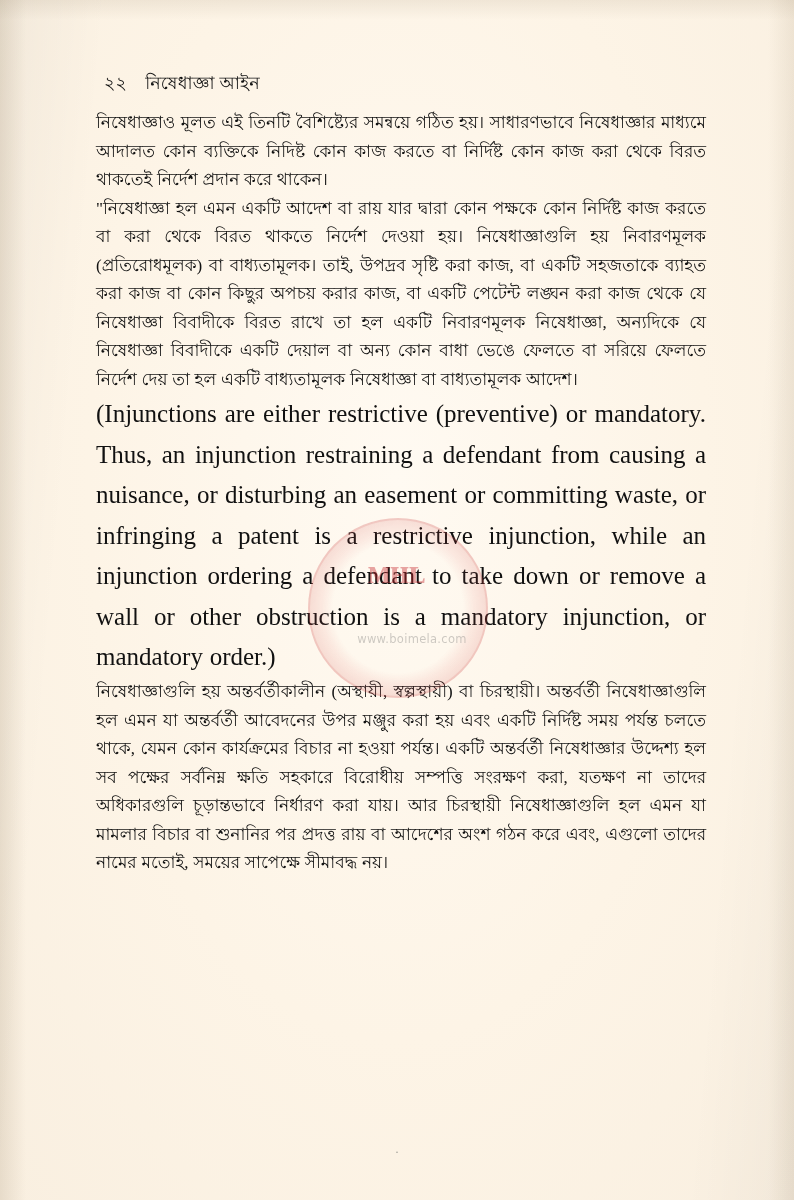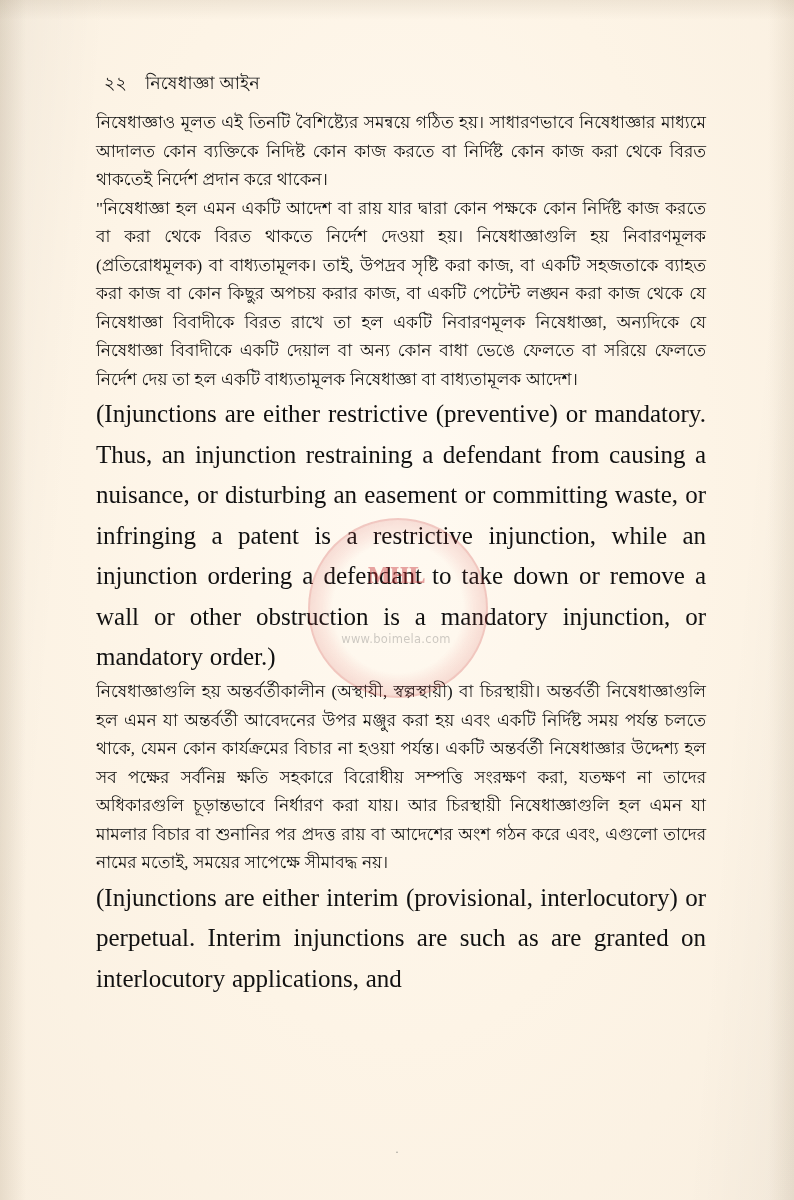--- a/index.html
+++ b/index.html
@@ -113,21 +113,21 @@
     width: 168px;
     text-align: center;
     font-family: "DejaVu Sans", sans-serif;
     font-weight: bold;
     font-size: 26px;
     color: rgba(40,130,60,0.65);
     letter-spacing: 0px;
   }
   .wm-url {
     position: absolute;
-    left: 8px;
+    left: 24px;
     top: 124px;
     width: 184px;
     text-align: center;
     font-family: "DejaVu Sans", sans-serif;
     font-size: 11.5px;
     color: rgba(90,90,90,0.55);
     letter-spacing: 0.3px;
   }
 
   .footer-mark {
@@ -171,21 +171,20 @@
   <div class="header-line">
     <span class="page-number">২২</span>
     <span class="running-title">নিষেধাজ্ঞা আইন</span>
   </div>
 
   <div class="body-text">
     <p class="para bn">নিষেধাজ্ঞাও মূলত এই তিনটি বৈশিষ্ট্যের সমন্বয়ে গঠিত হয়। সাধারণভাবে নিষেধাজ্ঞার মাধ্যমে আদালত কোন ব্যক্তিকে নিদিষ্ট কোন কাজ করতে বা নির্দিষ্ট কোন কাজ করা থেকে বিরত থাকতেই নির্দেশ প্রদান করে থাকেন।</p>
     <p class="para bn">"নিষেধাজ্ঞা হল এমন একটি আদেশ বা রায় যার দ্বারা কোন পক্ষকে কোন নির্দিষ্ট কাজ করতে বা করা থেকে বিরত থাকতে নির্দেশ দেওয়া হয়। নিষেধাজ্ঞাগুলি হয় নিবারণমূলক (প্রতিরোধমূলক) বা বাধ্যতামূলক। তাই, উপদ্রব সৃষ্টি করা কাজ, বা একটি সহজতাকে ব্যাহত করা কাজ বা কোন কিছুর অপচয় করার কাজ, বা একটি পেটেন্ট লঙ্ঘন করা কাজ থেকে যে নিষেধাজ্ঞা বিবাদীকে বিরত রাখে তা হল একটি নিবারণমূলক নিষেধাজ্ঞা, অন্যদিকে যে নিষেধাজ্ঞা বিবাদীকে একটি দেয়াল বা অন্য কোন বাধা ভেঙে ফেলতে বা সরিয়ে ফেলতে নির্দেশ দেয় তা হল একটি বাধ্যতামূলক নিষেধাজ্ঞা বা বাধ্যতামূলক আদেশ।</p>
     <p class="para en">(Injunctions are either restrictive (preventive) or mandatory. Thus, an injunction restraining a defendant from causing a nuisance, or disturbing an easement or committing waste, or infringing a patent is a restrictive injunction, while an injunction ordering a defendant to take down or remove a wall or other obstruction is a mandatory injunction, or mandatory order.)</p>
     <p class="para bn">নিষেধাজ্ঞাগুলি হয় অন্তর্বর্তীকালীন (অস্থায়ী, স্বল্পস্থায়ী) বা চিরস্থায়ী। অন্তর্বর্তী নিষেধাজ্ঞাগুলি হল এমন যা অন্তর্বর্তী আবেদনের উপর মঞ্জুর করা হয় এবং একটি নির্দিষ্ট সময় পর্যন্ত চলতে থাকে, যেমন কোন কার্যক্রমের বিচার না হওয়া পর্যন্ত। একটি অন্তর্বর্তী নিষেধাজ্ঞার উদ্দেশ্য হল সব পক্ষের সর্বনিম্ন ক্ষতি সহকারে বিরোধীয় সম্পত্তি সংরক্ষণ করা, যতক্ষণ না তাদের অধিকারগুলি চূড়ান্তভাবে নির্ধারণ করা যায়। আর চিরস্থায়ী নিষেধাজ্ঞাগুলি হল এমন যা মামলার বিচার বা শুনানির পর প্রদত্ত রায় বা আদেশের অংশ গঠন করে এবং, এগুলো তাদের নামের মতোই, সময়ের সাপেক্ষে সীমাবদ্ধ নয়।</p>
-    <p class="para en">(Injunctions are either interim (provisional, interlocutory) or perpetual. Interim injunctions are such as are granted on interlocutory applications, and</p>
   </div>
 
   <div class="watermark">
     <div class="wm-circle"></div>
     <div class="wm-mark">ᴍʜʟ</div>
     <div class="wm-url">www.boimela.com</div>
   </div>
 
   <div class="footer-mark">·</div>
 </div>

